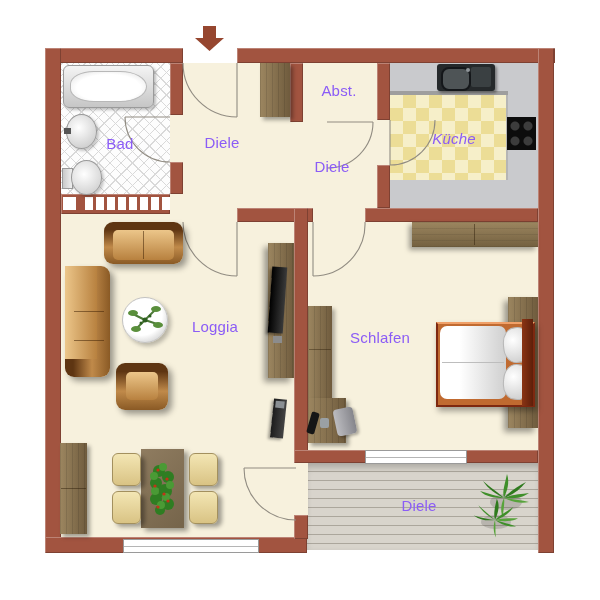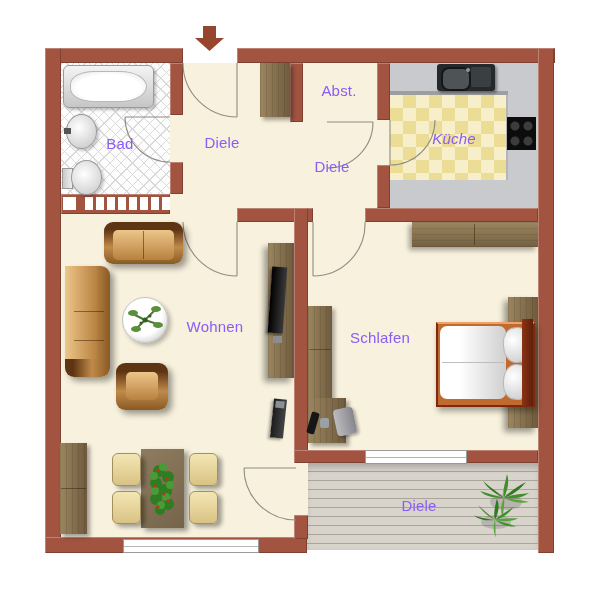--- a/index.html
+++ b/index.html
@@ -250,17 +250,17 @@
           <path d="M0 0 C-2 6 -2 13 1 19 C0 12 1 6 0 0Z" fill="#57a33b"></path>
         </g>
     </g>
   </svg>
 
   <div class="room-label" style="left:120px;top:143px;">Bad</div>
   <div class="room-label" style="left:222px;top:142px;">Diele</div>
   <div class="room-label" style="left:339px;top:90px;">Abst.</div>
   <div class="room-label" style="left:332px;top:166px;">Diele</div>
   <div class="room-label" style="left:454px;top:138px;font-style:italic;">Küche</div>
-  <div class="room-label" style="left:215px;top:326px;">Wohnen</div>
+  <div class="room-label" style="left:215px;top:326px;">Loggia</div>
   <div class="room-label" style="left:380px;top:337px;">Schlafen</div>
   <div class="room-label" style="left:419px;top:505px;">Diele</div>
 
 </div>
 
 </body></html>

